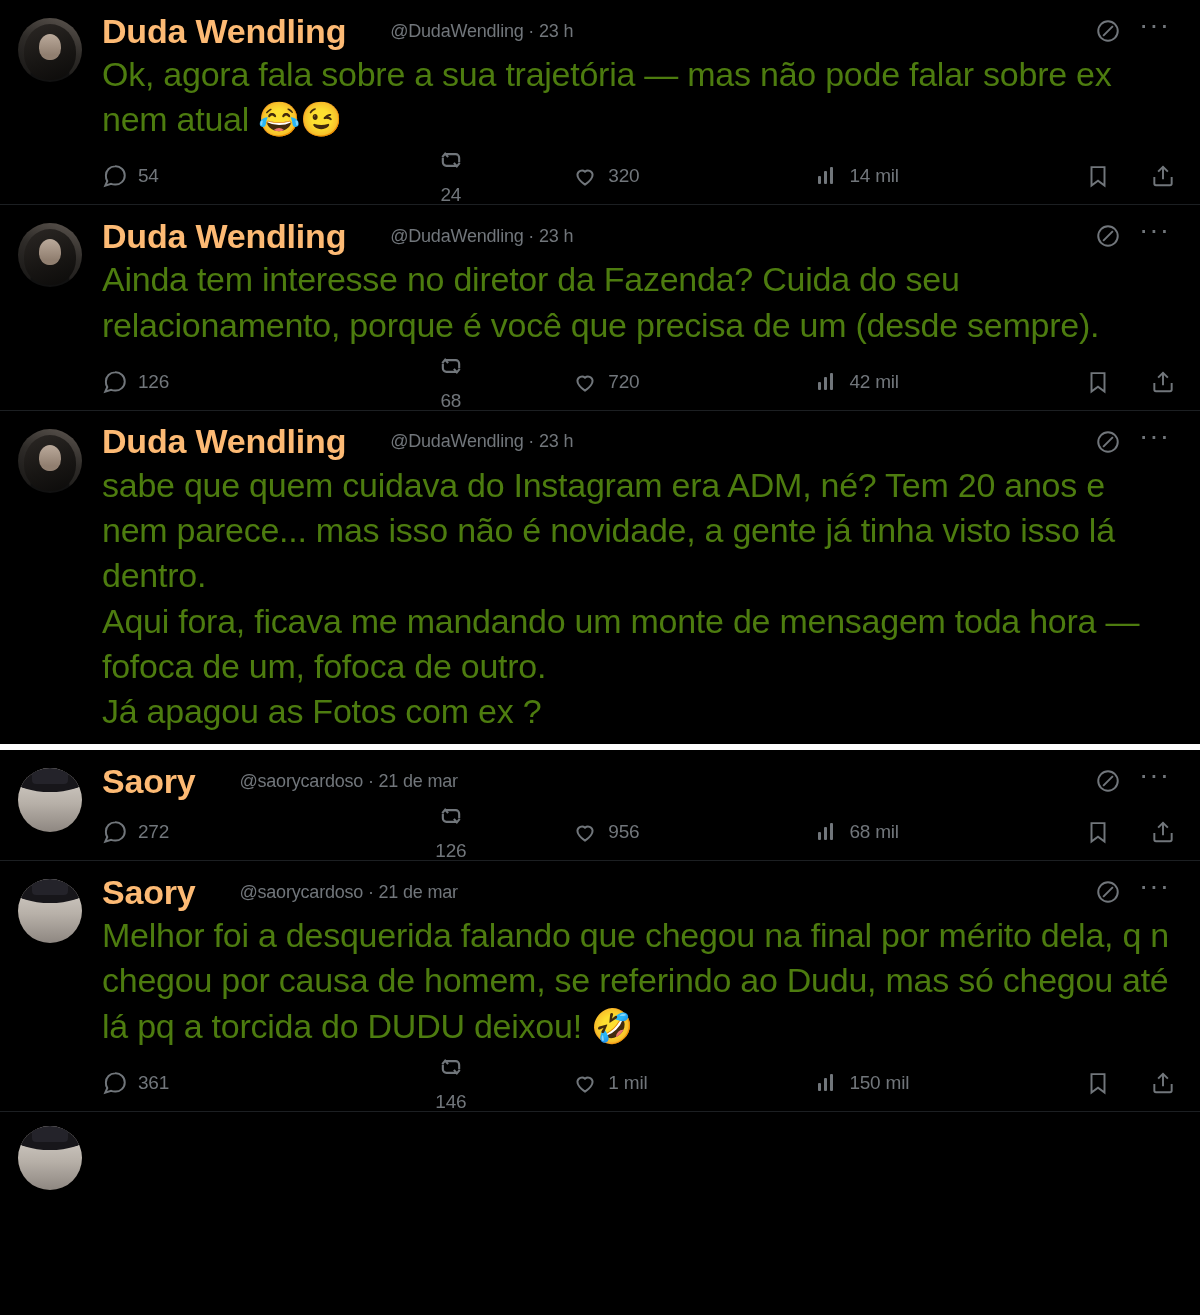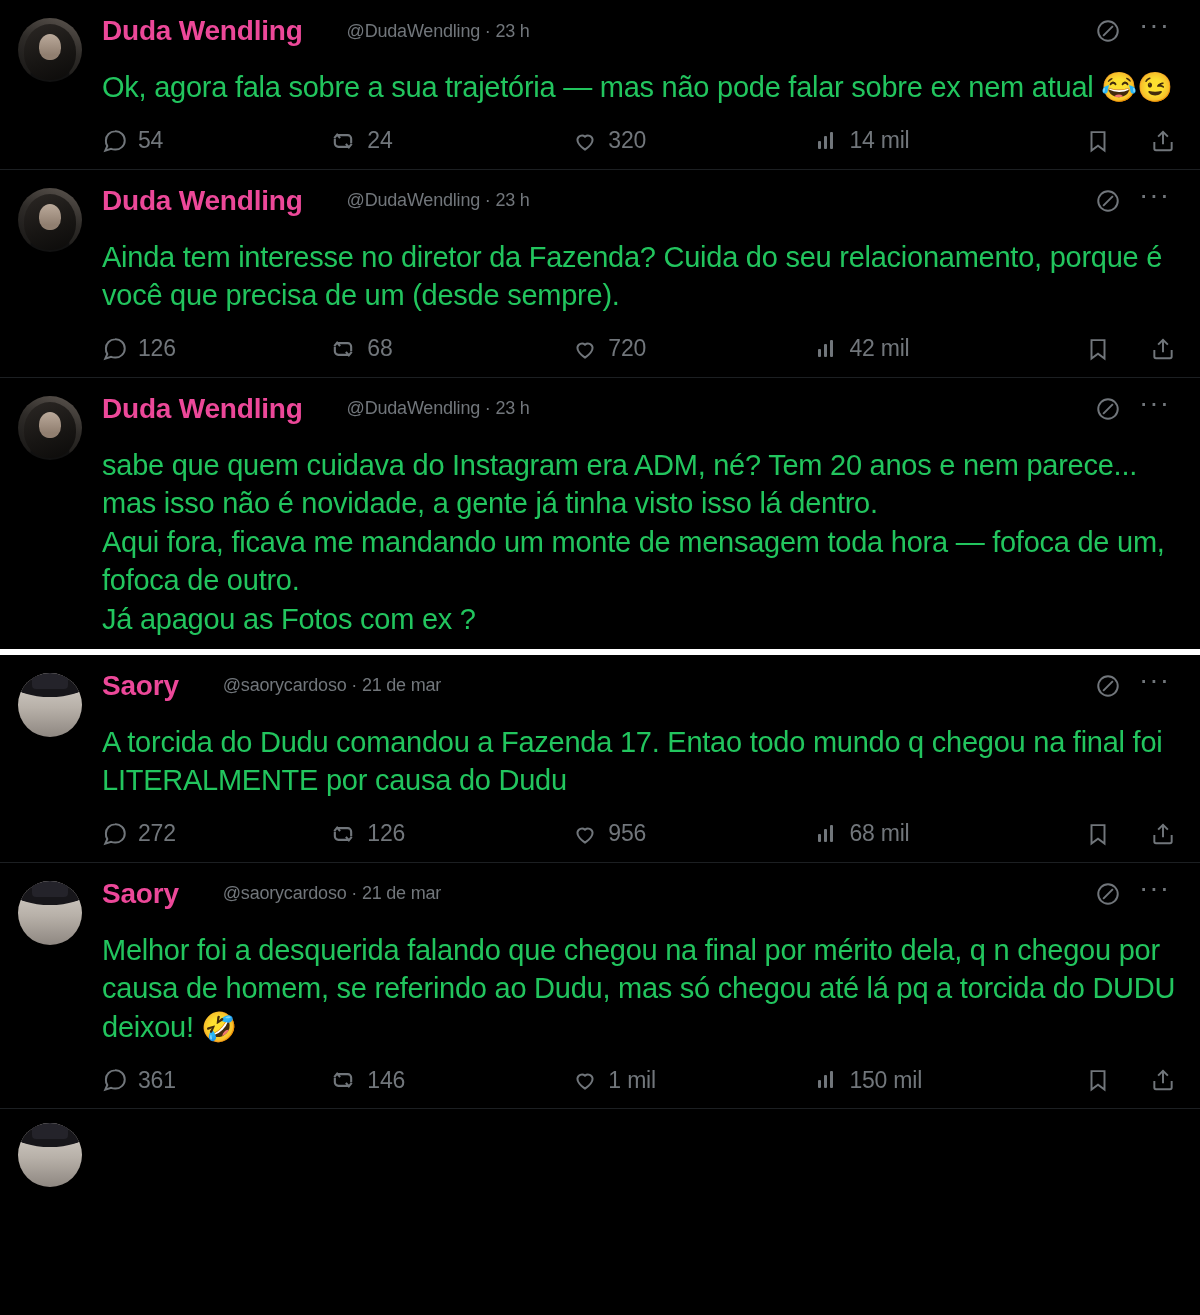--- a/index.html
+++ b/index.html
@@ -100,22 +100,22 @@
     min-width: 0;
     padding-right: 6px;
   }
   .head-row {
     display: flex;
     align-items: center;
     gap: 8px;
     height: 34px;
   }
   .display-name {
-    color: #ec4899;
-    font-size: 28px;
+    color: #fdba74;
+    font-size: 34px;
     font-weight: bold;
     letter-spacing: -0.2px;
     white-space: nowrap;
   }
   .badge-emoji {
     font-size: 22px;
     line-height: 1;
   }
   .handle-time {
     color: #71767b;
@@ -134,50 +134,50 @@
     width: 26px; height: 26px;
   }
   .icon-more {
     color: #71767b;
     font-size: 28px;
     line-height: 1;
     letter-spacing: 1px;
     padding: 0 6px 12px 10px;
   }
   .tweet-text {
-    color: #22c55e;
-    font-size: 29px;
+    color: #4d7c0f;
+    font-size: 34px;
     line-height: 1.33;
-    margin-top: 20px;
+    margin-top: 4px;
     white-space: pre-wrap;
     letter-spacing: -0.25px;
     word-wrap: break-word;
   }
   .actions {
     display: flex;
     align-items: center;
     margin-top: 16px;
     height: 36px;
     color: #71767b;
     font-size: 23px;
   }
   .action {
     display: flex;
     align-items: center;
     gap: 10px;
     color: #71767b;
   }
   .a-reply { width: 232px; }
-  .a-retweet { width: 248px; }
+  .a-retweet { width: 248px; flex-direction: column; }
   .a-like { width: 248px; }
   .a-views { width: 240px; }
   .a-bookmark { width: 62px; justify-content: flex-end; }
   .a-share { width: 66px; justify-content: flex-end; }
   .action svg { display: block; }
-  .count { color: #71767b; font-size: 23px; letter-spacing: -0.2px; }
+  .count { color: #71767b; font-size: 19px; letter-spacing: -0.2px; }
 </style>
 </head>
 <body>
 
 <div class="screen">
 
   <div class="group">
 
     <div class="tweet">
       <div class="avatar-col">
@@ -350,21 +350,20 @@
           <span class="handle-time">@saorycardoso · 21 de mar</span>
           <span class="head-spacer"></span>
           <span class="head-icon">
             <svg class="icon-slash" viewBox="0 0 24 24" fill="none" stroke="currentColor" stroke-width="1.8">
               <circle cx="12" cy="12" r="9"></circle>
               <line x1="7.5" y1="16.5" x2="16.5" y2="7.5"></line>
             </svg>
           </span>
           <span class="icon-more">···</span>
         </div>
-        <div class="tweet-text">A torcida do Dudu comandou a Fazenda 17. Entao todo mundo q chegou na final foi LITERALMENTE por causa do Dudu</div>
         <div class="actions">
           <div class="action a-reply">
             <svg width="26" height="26" viewBox="0 0 24 24" fill="none" stroke="currentColor" stroke-width="1.8">
               <path d="M21 11.5a8.4 8.4 0 0 1-9 8.4 9.4 9.4 0 0 1-3.6-.7L3 21l1.9-4.4A8.2 8.2 0 0 1 3.6 11.5 8.4 8.4 0 0 1 12 3.1a8.4 8.4 0 0 1 9 8.4z"></path>
             </svg>
             <span class="count">272</span>
           </div>
           <div class="action a-retweet">
             <svg width="28" height="28" viewBox="0 0 24 24" fill="none" stroke="currentColor" stroke-width="1.8">
               <path d="M7 7h9a3 3 0 0 1 3 3v4"></path>

